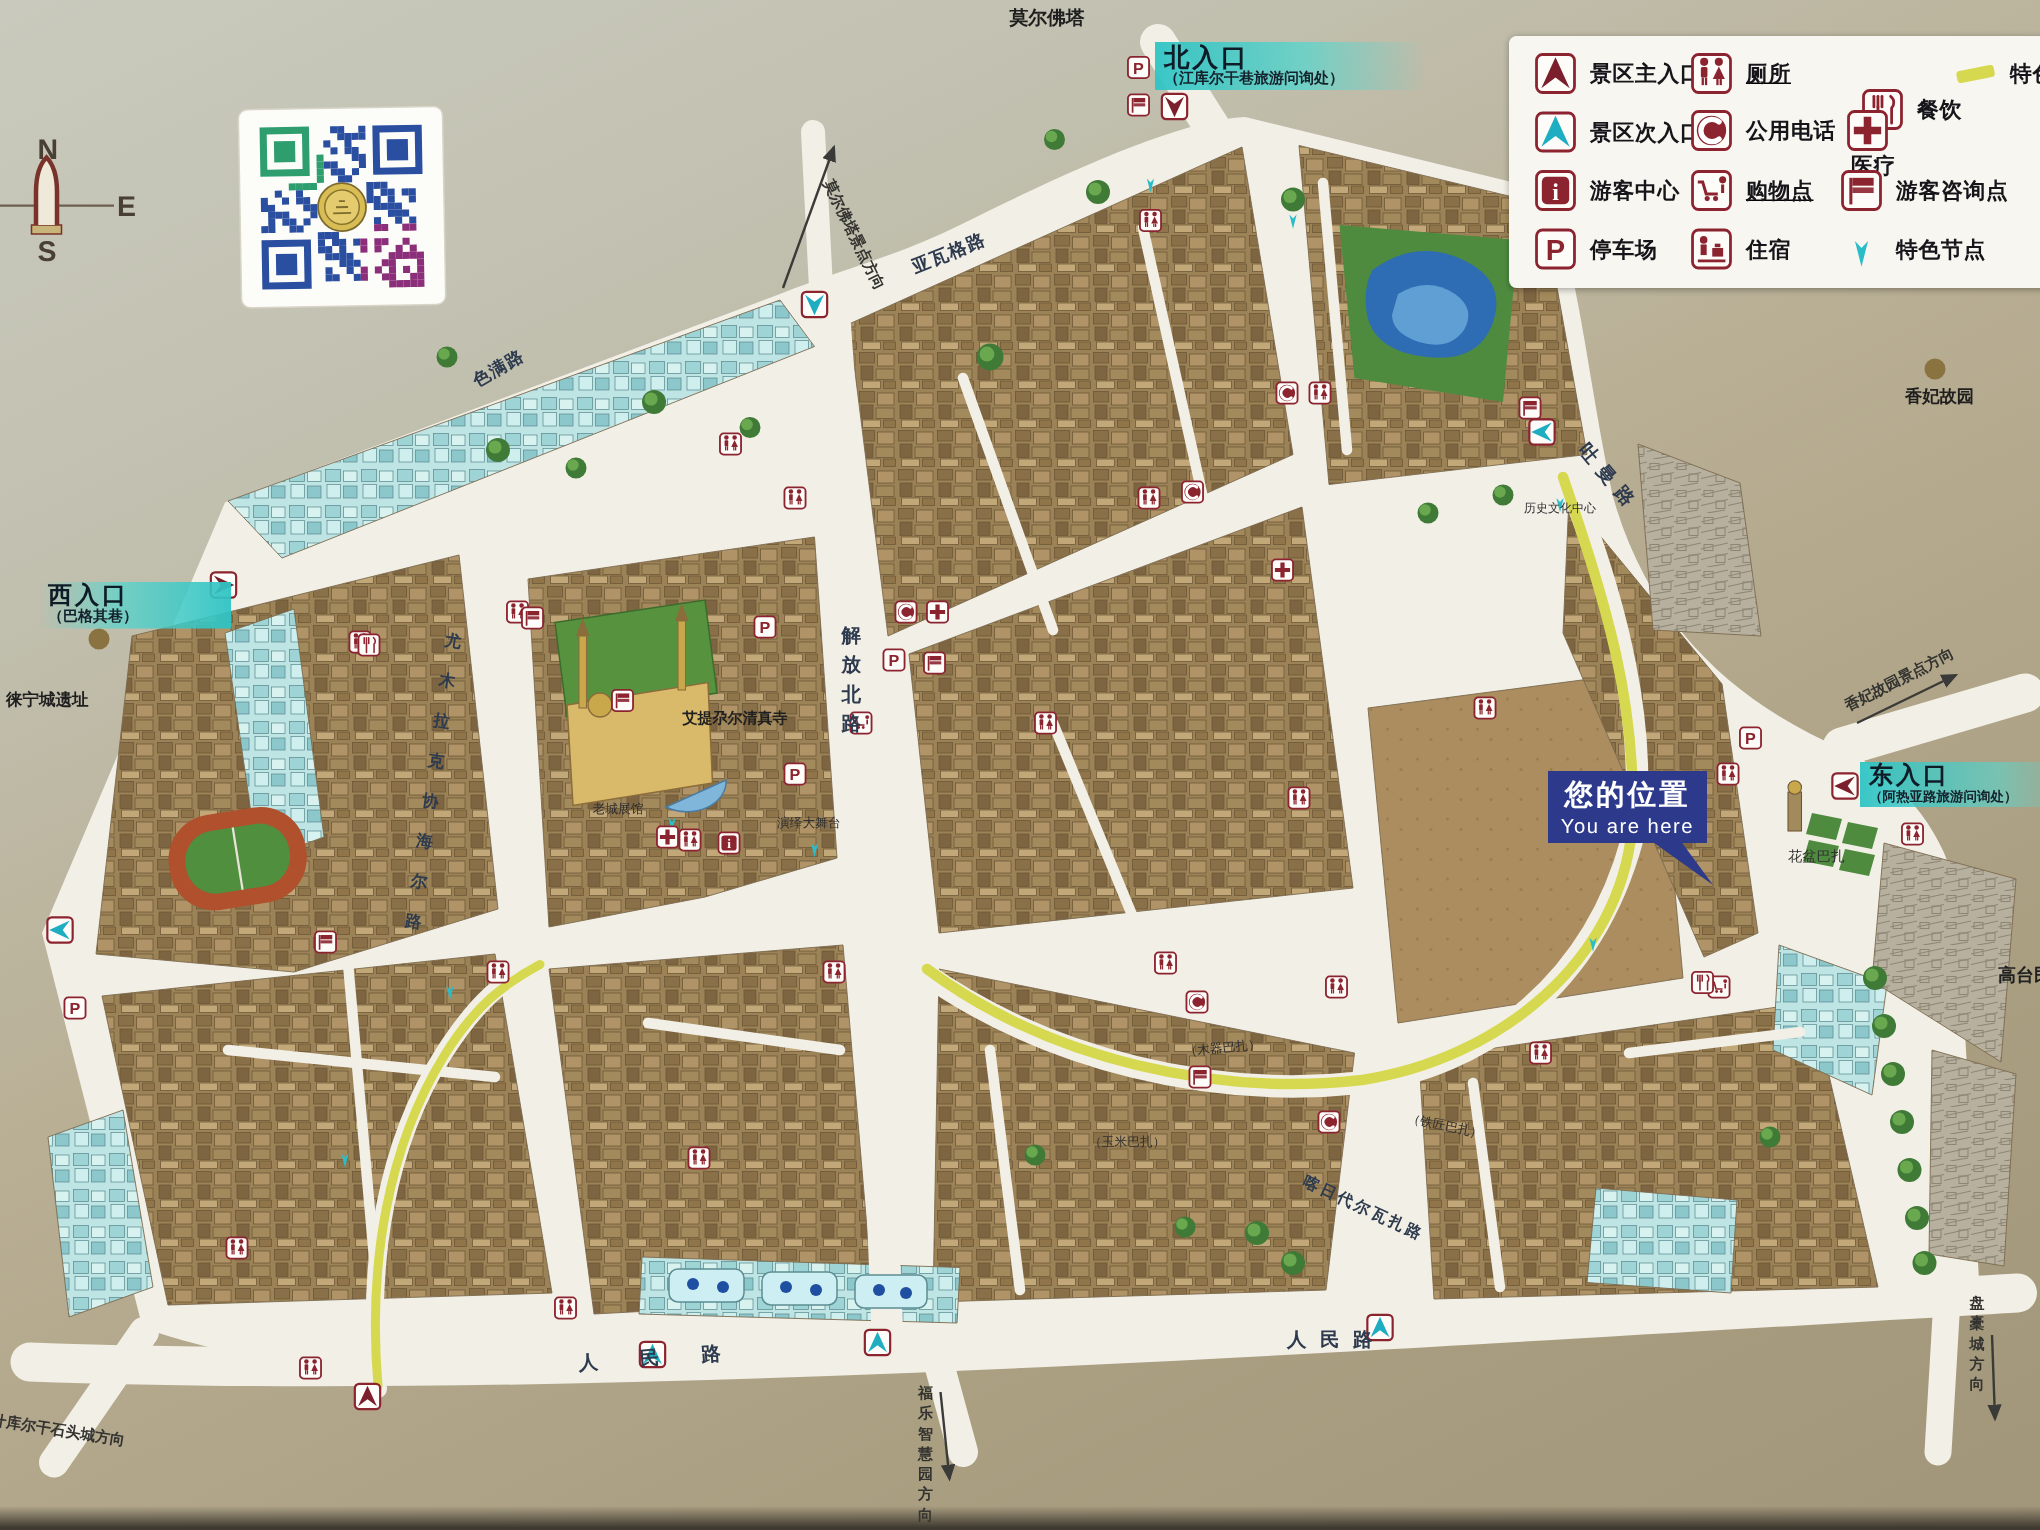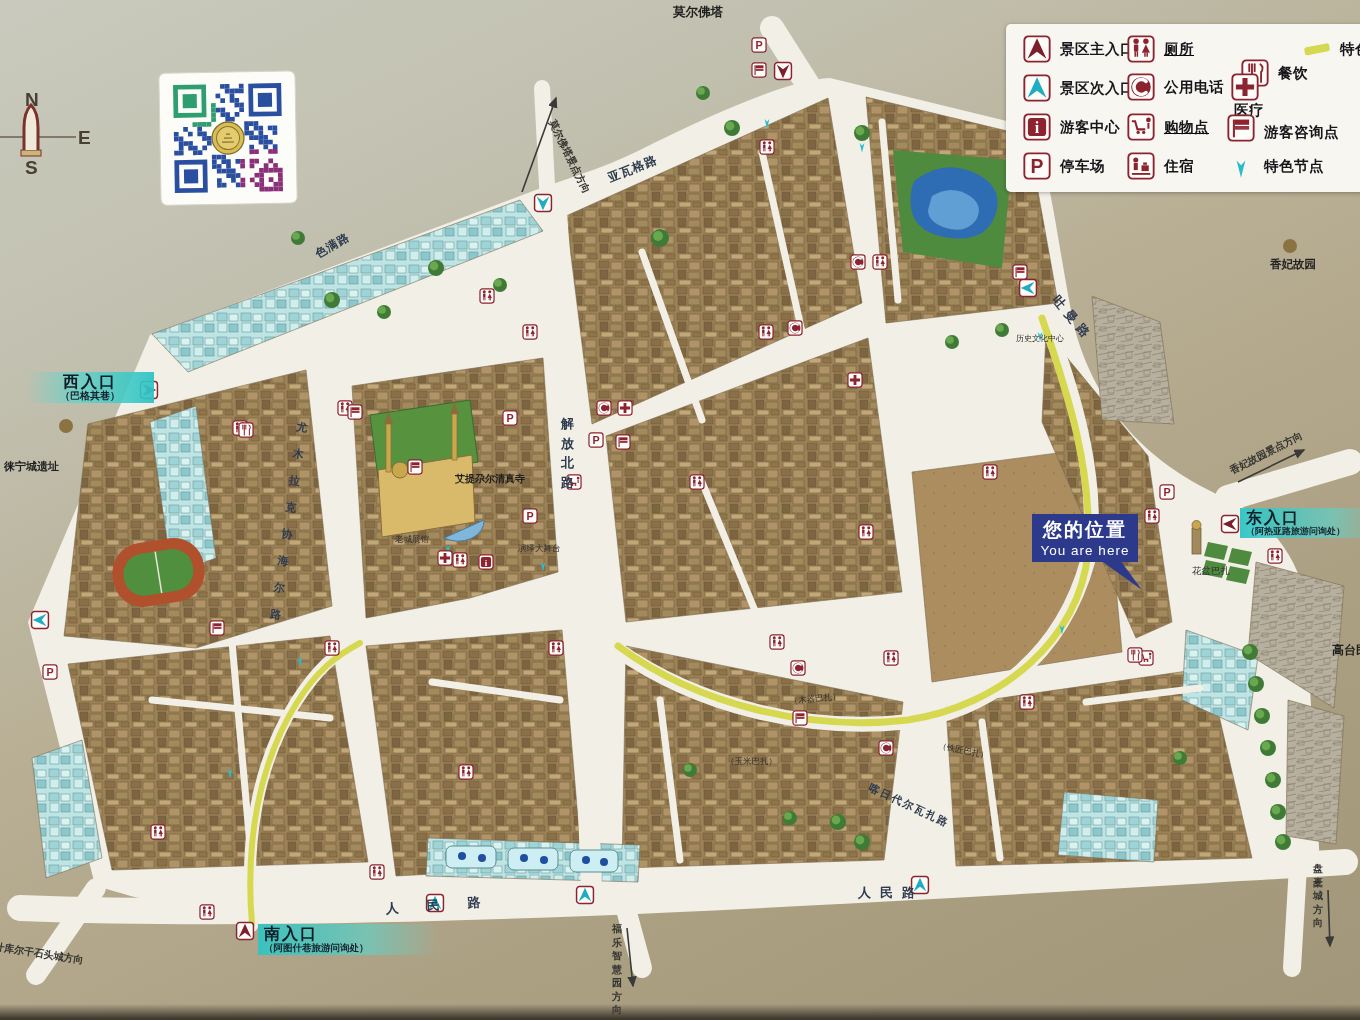--- a/index.html
+++ b/index.html
@@ -16,21 +16,21 @@
     background:#f7f6f0;border-radius:5px;box-shadow:0 1px 4px rgba(0,0,0,.3);}
   .lg-item{position:absolute;display:flex;align-items:center;height:30px;}
   .lg-item svg{flex:0 0 auto;}
   .lg-label{margin-left:8px;font-size:14.5px;font-weight:bold;color:#15151a;white-space:nowrap;letter-spacing:.5px;}
   
   .banner{position:absolute;padding:2px 6px;line-height:1.05;}
   .banner .bt{display:block;font-size:17px;font-weight:bold;color:#0d1c26;letter-spacing:2px;}
   .banner .bs{display:block;font-size:10px;font-weight:bold;color:#13222c;letter-spacing:0;}
   .ent-north{left:770px;top:28px;width:168px;
     background:linear-gradient(90deg,rgba(47,196,196,.95),rgba(86,214,206,.75) 55%,rgba(86,214,206,0));}
-  .ent-west{left:26px;top:372px;width:116px;text-align:center;
+  .ent-west{left:26px;top:388px;width:116px;text-align:left;
     background:linear-gradient(270deg,rgba(47,196,196,.95),rgba(86,214,206,.7) 60%,rgba(86,214,206,0));}
   .ent-east{left:1240px;top:508px;width:120px;
     background:linear-gradient(90deg,rgba(47,196,196,.95),rgba(86,214,206,.6) 70%,rgba(86,214,206,.15));}
   .ent-east .bt{font-size:16px;}
   .ent-east .bs{font-size:9px;}
   .ent-south{left:258px;top:924px;width:170px;
     background:linear-gradient(90deg,rgba(47,196,196,.9),rgba(86,214,206,.6) 60%,rgba(86,214,206,0));}
   .ent-south .bt{font-size:16px;}
   .ent-south .bs{font-size:9.5px;}
   .ent-west .bt{font-size:16px;}
@@ -1343,31 +1343,31 @@
     <rect x="258.6" y="93.4" width="14.100000000000001" height="14.100000000000001" fill="#2b4fa0"></rect>
           <rect x="174" y="159.2" width="32.9" height="32.9" fill="#2b4fa0"></rect>
     <rect x="178.7" y="163.9" width="23.5" height="23.5" fill="#fcfcf9"></rect>
     <rect x="183.4" y="168.60000000000002" width="14.100000000000001" height="14.100000000000001" fill="#2b4fa0"></rect>
           <circle cx="228.05" cy="138.05" r="16" fill="#d8bd55" stroke="#7d6a2e" stroke-width="1.2"></circle>
   <circle cx="228.05" cy="138.05" r="11.5" fill="#e4cc6e" stroke="#8a7430" stroke-width="1"></circle>
   <path d="M222.05,142.05 h12 M224.05,138.05 h8 M226.05,134.05 h4" stroke="#7d6a2e" stroke-width="1.2"></path>
         </g>
       </svg></div>
 
+  <div class="banner ent-north">
+    <span class="bt">北入口</span>
+    <span class="bs">（江库尔干巷旅游问询处）</span>
+  </div>
   <div class="banner ent-west">
     <span class="bt">西入口</span>
     <span class="bs">（巴格其巷）</span>
   </div>
   <div class="banner ent-east">
     <span class="bt">东入口</span>
     <span class="bs">（阿热亚路旅游问询处）</span>
-  </div>
-  <div class="banner ent-south">
-    <span class="bt">南入口</span>
-    <span class="bs">（阿图什巷旅游问询处）</span>
   </div>
 
   <div class="legend-panel" id="legend">
       <div class="lg-item" style="left: 16px; top: 10px;">
         <svg width="30" height="28" viewBox="0 0 30 28">
           <g transform="translate(1.5,0.5) scale(1.6875)">
             <rect x="0.5" y="0.5" width="15" height="15" rx="2.4" fill="#fdfcf8" stroke="#8c2430" stroke-width="1.1"></rect>
             <path d="M8,1.6 L13.6,13.8 L8,9.6 L2.4,13.8 Z" fill="#7a1f2b"></path>
           </g>
         </svg>
@@ -1474,21 +1474,21 @@
       </div>
       <div class="lg-item" style="left: 220px; top: 49px; flex-direction: column;">
         <svg width="30" height="28" viewBox="0 0 30 28">
           <g transform="translate(1.5,0.5) scale(1.6875)">
             <rect x="0.5" y="0.5" width="15" height="15" rx="2.4" fill="#fdfcf8" stroke="#8c2430" stroke-width="1.1"></rect>
             <path d="M6.5,2.6 h3 v3.9 h3.9 v3 h-3.9 v3.9 h-3 v-3.9 h-3.9 v-3 h3.9 Z" fill="#8c2430"></path>
           </g>
         </svg>
         <span class="lg-label">医疗</span>
       </div>
-      <div class="lg-item" style="left: 220px; top: 88px; align-items: flex-end;">
+      <div class="lg-item" style="left: 220px; top: 88px;">
         <svg width="30" height="28" viewBox="0 0 30 28">
           <g transform="translate(1.5,0.5) scale(1.6875)">
             <rect x="0.5" y="0.5" width="15" height="15" rx="2.4" fill="#fdfcf8" stroke="#8c2430" stroke-width="1.1"></rect>
             <g fill="#8c2430">
               <rect x="3.2" y="3" width="1.2" height="10.5"></rect>
               <rect x="4.4" y="3" width="8.4" height="3.1"></rect>
               <rect x="4.4" y="6.8" width="8.4" height="2.2" opacity=".9"></rect>
             </g>
           </g>
         </svg>

